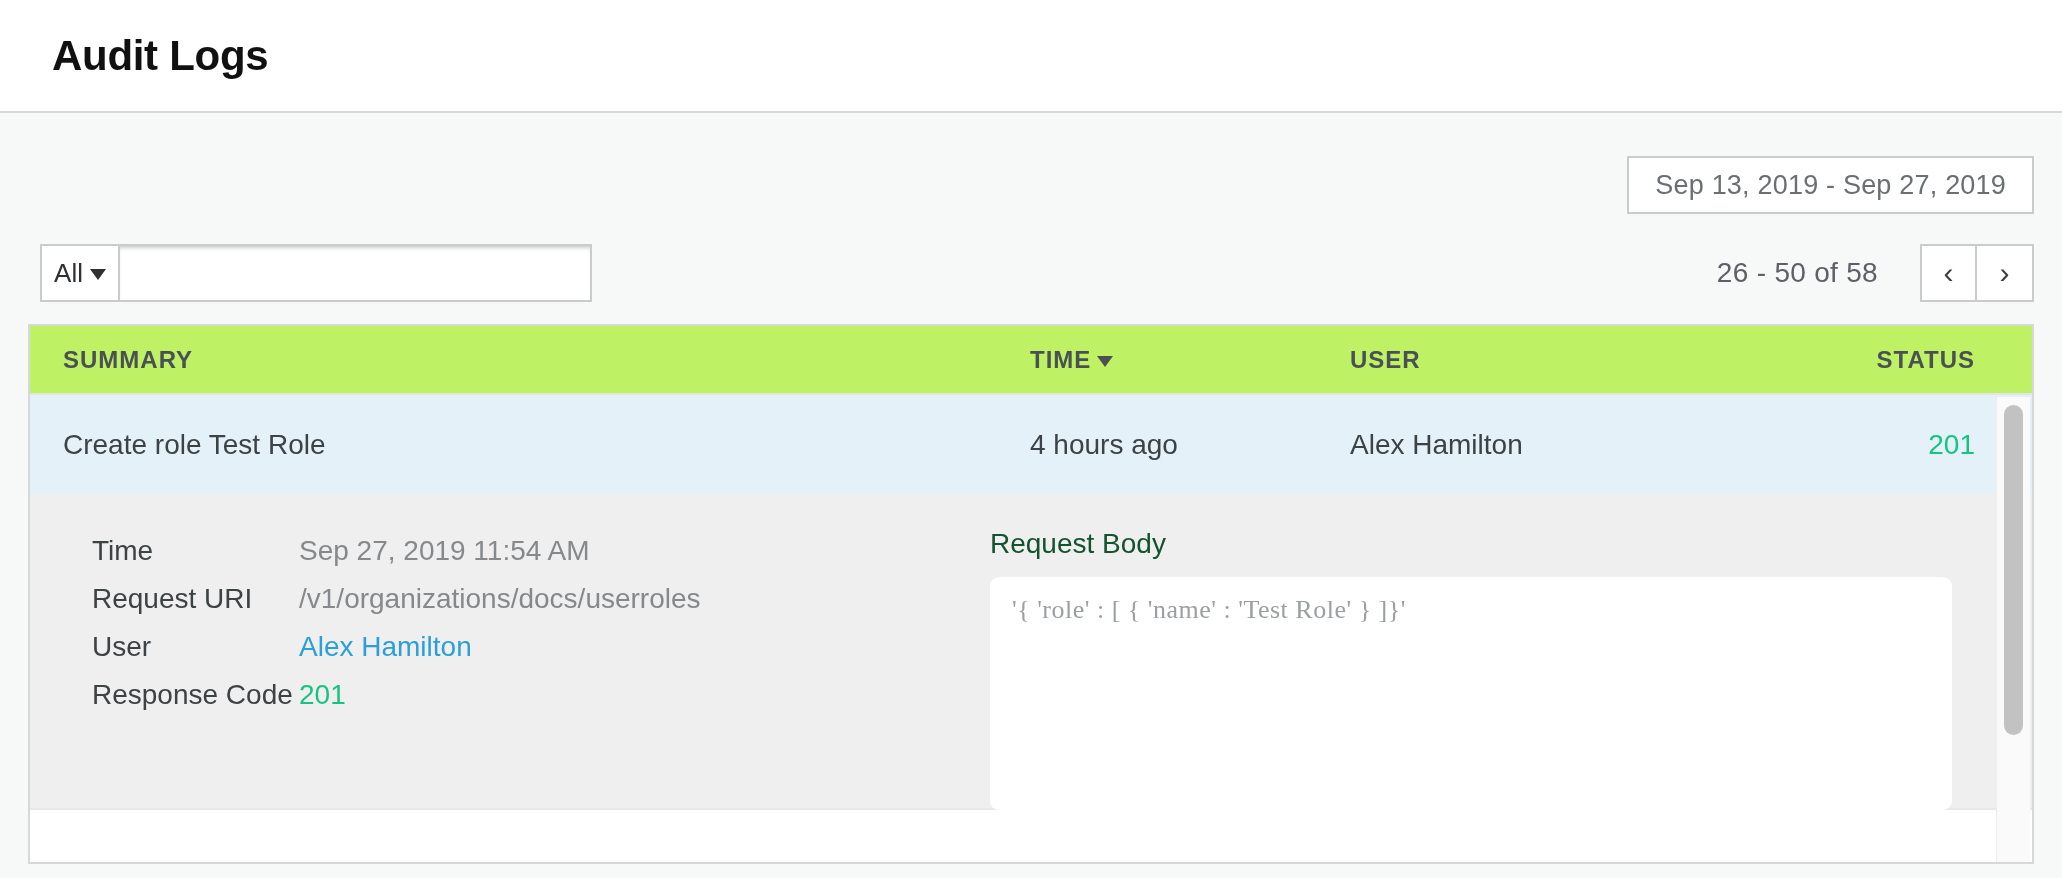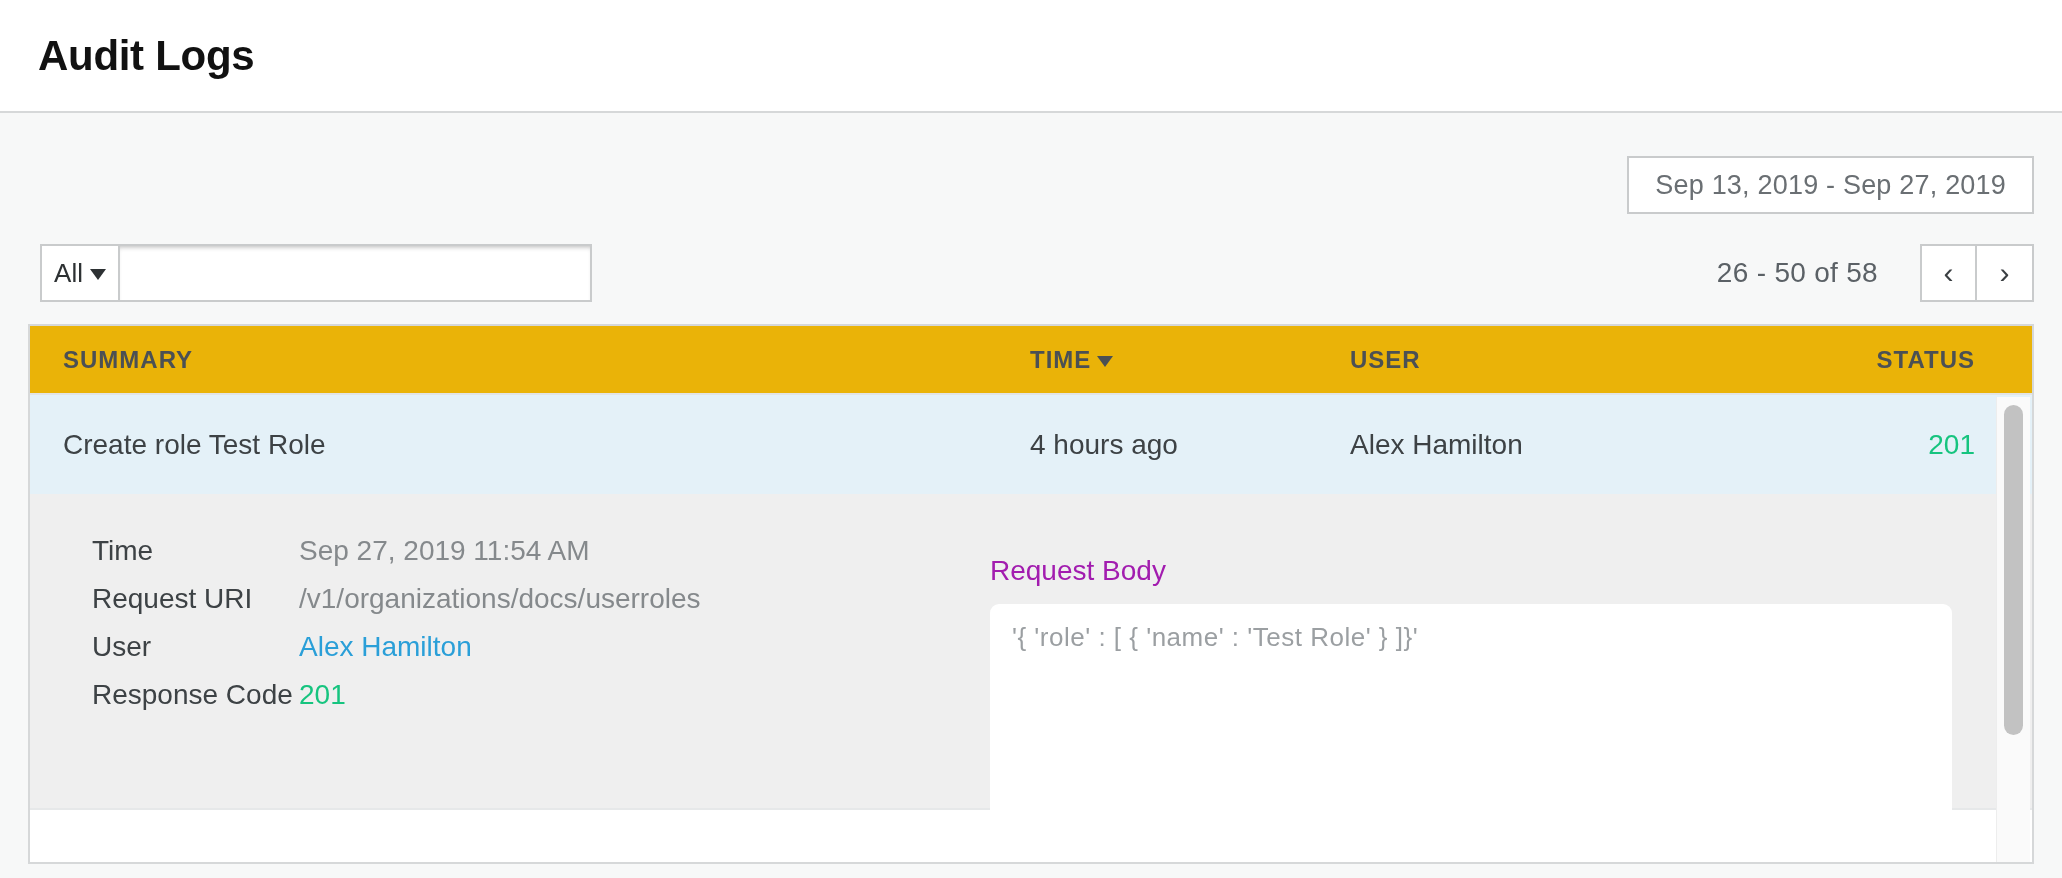--- a/index.html
+++ b/index.html
@@ -12,21 +12,21 @@
     overflow: hidden;
   }
 
   
   .page-header {
     height: 113px;
     background: #ffffff;
     border-bottom: 2px solid #d6d8d9;
     display: flex;
     align-items: center;
-    padding-left: 38px;
+    padding-left: 52px;
   }
   .page-title {
     font-size: 42px;
     font-weight: bold;
     color: #111111;
     letter-spacing: -0.3px;
   }
 
   
   .body-area {
@@ -132,21 +132,21 @@
     background: #ffffff;
     position: relative;
     height: 540px;
     overflow: hidden;
   }
   .table-head {
     display: flex;
     align-items: center;
     height: 69px;
     border-bottom: 2px solid #e2e4e5;
-    background: #eab308;
+    background: #bef264;
   }
   .th {
     font-size: 24px;
     font-weight: bold;
     color: #4b5054;
     letter-spacing: 1.0px;
   }
   .col-summary { width: 1000px; padding-left: 33px; }
   .col-time { width: 320px; display: flex; align-items: center; gap: 6px; }
   .col-user { width: 330px; }
@@ -211,30 +211,29 @@
     border-radius: 6px;
     line-height: 1;
   }
 
   .detail-right {
     flex: 1;
     padding-right: 80px;
   }
   .rb-label {
     font-size: 28px;
-    color: #a21caf;
+    color: #14532d;
     margin-bottom: 17px;
-    margin-top: 27px;
   }
   .rb-box {
     background: #ffffff;
     border-radius: 9px;
     height: 233px;
     padding: 18px 22px;
-    font-family: Liberation Sans, sans-serif;
+    font-family: Liberation Serif, serif;
     font-size: 26px;
     color: #9b9fa2;
     letter-spacing: 0.5px;
     white-space: pre;
     overflow: hidden;
   }
 
   
   .scroll-track {
     position: absolute;

